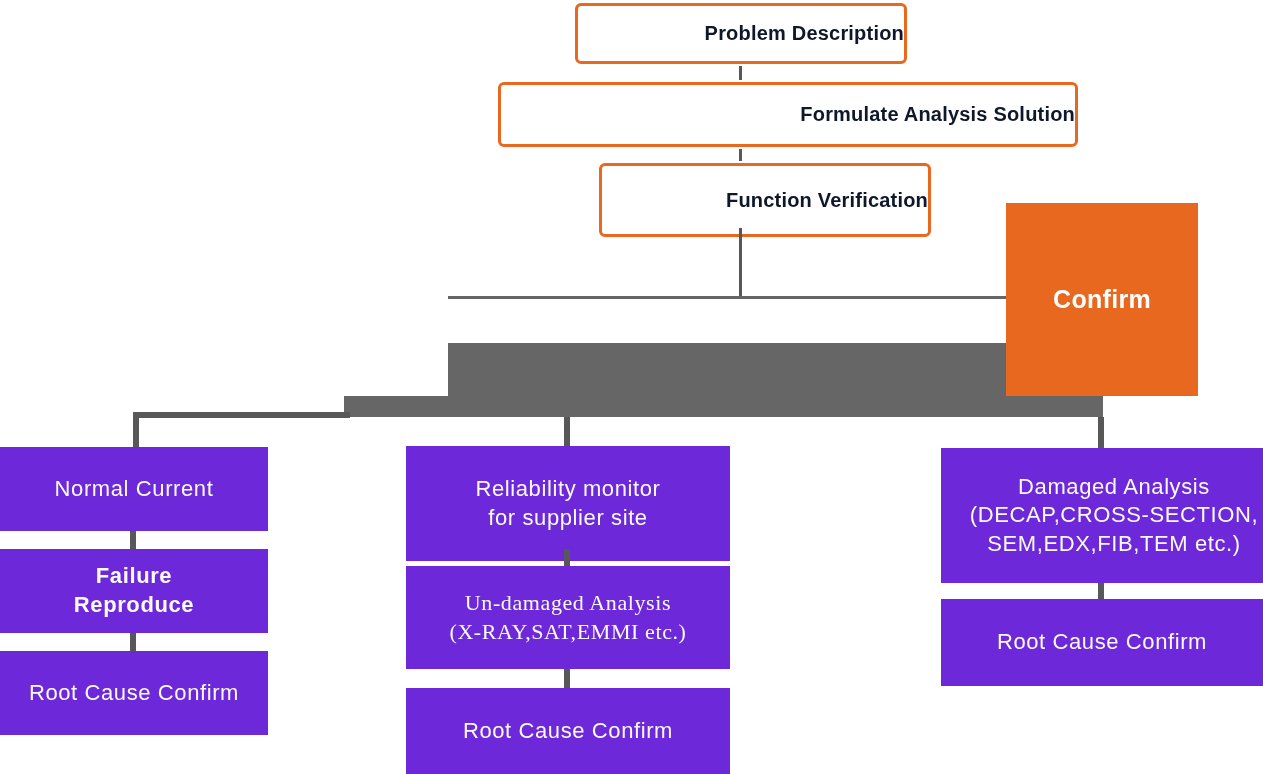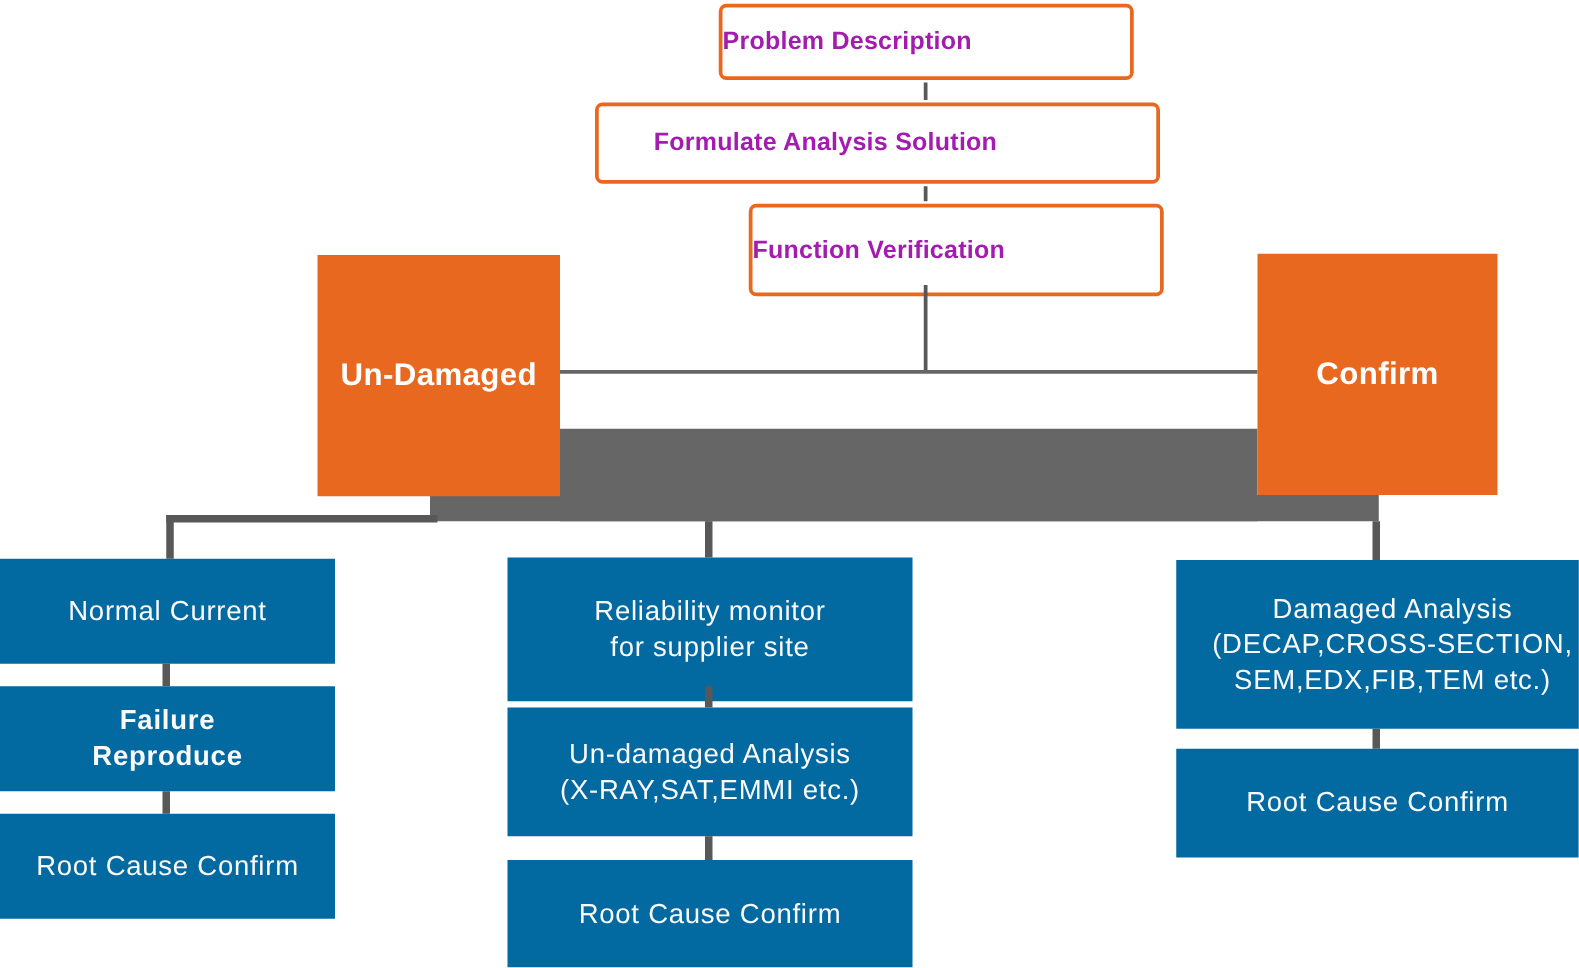--- a/index.html
+++ b/index.html
@@ -22,28 +22,28 @@
 
   
   .top-node {
     position: absolute;
     background: #ffffff;
     border: 3px solid #e8681f;
     border-radius: 6px;
     box-sizing: border-box;
     display: flex;
     align-items: center;
-    justify-content: flex-start;
+    justify-content: flex-end;
     font-weight: bold;
     font-size: 20px;
-    color: #a21caf;
+    color: #0f172a;
     letter-spacing: 0.2px;
   }
   #node-problem   { left: 575px; top: 3px;   width: 332px; height: 61px; }
-  #node-formulate { left: 476px; top: 82px;  width: 452px; height: 65px; padding-left: 44px; }
+  #node-formulate { left: 498px; top: 82px;  width: 580px; height: 65px; padding-left: 44px; }
   #node-function  { left: 599px; top: 163px; width: 332px; height: 74px; }
 
   
   .branch-node {
     position: absolute;
     background: #e8681f;
     display: flex;
     align-items: center;
     justify-content: center;
     font-weight: bold;
@@ -72,37 +72,37 @@
   #conn-l2      { left: 130px;  top: 633px; width: 6px;   height: 18px; }
   #conn-m0      { left: 564px;  top: 417px; width: 6px;   height: 29px; }
   #conn-m1      { left: 564px;  top: 549px; width: 6px;   height: 17px; }
   #conn-m2      { left: 564px;  top: 669px; width: 6px;   height: 19px; }
   #conn-r0      { left: 1098px; top: 417px; width: 6px;   height: 31px; }
   #conn-r1      { left: 1098px; top: 583px; width: 6px;   height: 16px; }
 
   
   .gray-node {
     position: absolute;
-    background: #0369a1;
+    background: #6d28d9;
     color: #fafafa;
     display: flex;
     align-items: center;
     justify-content: center;
     text-align: center;
     font-size: 22px;
     line-height: 1.3;
     letter-spacing: 0.6px;
     white-space: pre-line;
     z-index: 2;
   }
   #node-l1 { left: 0px;   top: 447px; width: 268px; height: 84px; }
   #node-l2 { left: 0px;   top: 549px; width: 268px; height: 84px; font-weight: bold; }
   #node-l3 { left: 0px;   top: 651px; width: 268px; height: 84px; }
   #node-m1 { left: 406px; top: 446px; width: 324px; height: 115px; }
-  #node-m2 { left: 406px; top: 566px; width: 324px; height: 103px; }
+  #node-m2 { left: 406px; top: 566px; width: 324px; height: 103px; font-family: Liberation Serif, serif; }
   #node-m3 { left: 406px; top: 688px; width: 324px; height: 86px; }
   #node-r1 { left: 941px; top: 448px; width: 322px; height: 135px; padding-left: 12px; }
   #node-r2 { left: 941px; top: 599px; width: 322px; height: 87px; }
 </style>
 </head>
 <body>
 
 <div class="diagram">
 
   <div class="top-node" id="node-problem">
@@ -115,23 +115,20 @@
   </div>
   <div class="conn" id="conn-top-2"></div>
 
   <div class="top-node" id="node-function">
     <span>Function Verification</span>
   </div>
   <div class="conn" id="conn-top-3"></div>
 
   <div class="conn" id="conn-branch-h"></div>
 
-  <div class="branch-node" id="node-undamaged">
-    <span>Un-Damaged</span>
-  </div>
   <div class="branch-node" id="node-damaged">
     <span>Confirm</span>
   </div>
 
   <div class="bar" id="bar-thick"></div>
   <div class="bar" id="bar-thin"></div>
 
   <div class="conn" id="conn-elbow-h"></div>
   <div class="conn" id="conn-elbow-v"></div>
   <div class="conn" id="conn-m0"></div>

